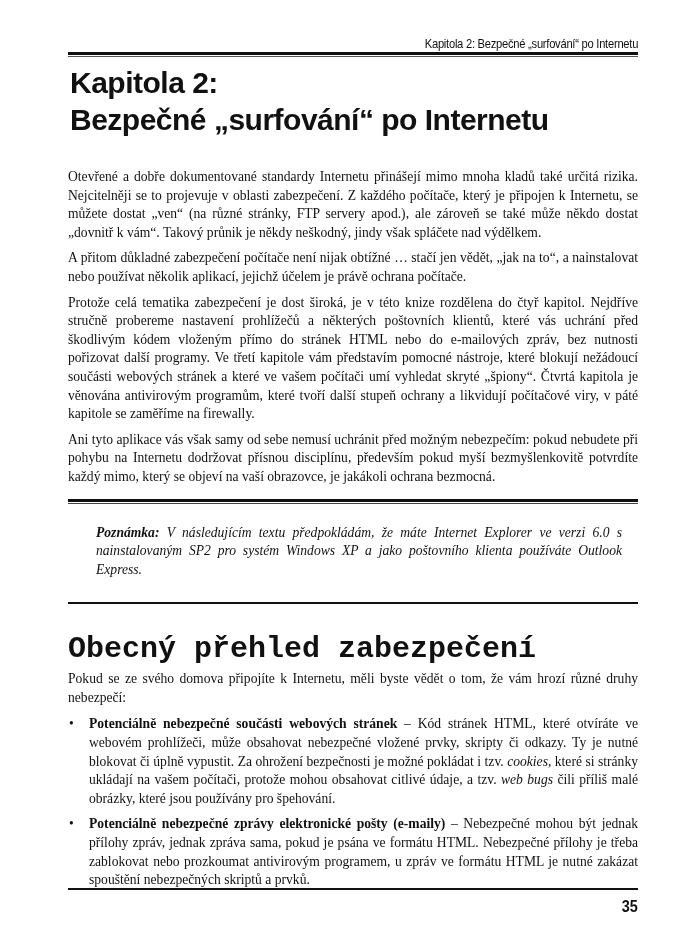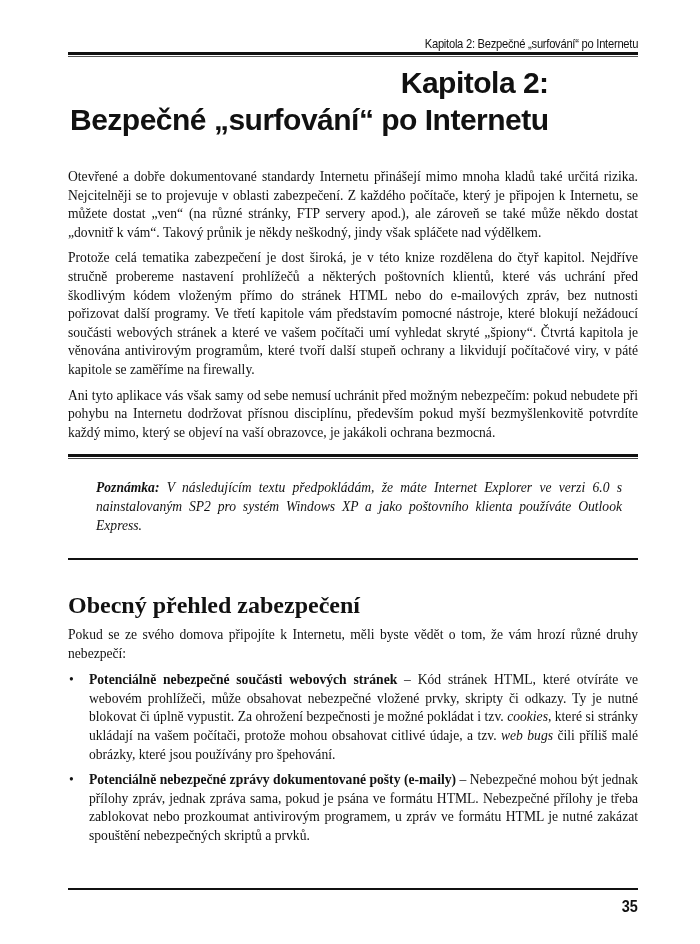--- a/index.html
+++ b/index.html
@@ -10,41 +10,41 @@
     font-family: "Liberation Sans", sans-serif; font-size: 13px; letter-spacing: -0.3px;
     transform: scaleX(0.86); transform-origin: right center; white-space: nowrap;
   }
   .head-rule { position: absolute; top: 52px; left: 0; width: 570px; height: 5px; }
   .head-rule .thick { height: 3px; background: #111; }
   .head-rule .gap { height: 1px; }
   .head-rule .thin { height: 1px; background: #555; }
   .chapter-title {
     position: absolute; top: 64px; left: 2px; margin: 0;
     font-family: "Liberation Sans", sans-serif; font-weight: bold;
-    font-size: 30px; line-height: 37px; letter-spacing: -0.5px; text-align: right;
+    font-size: 30px; line-height: 37px; letter-spacing: -0.5px;
   }
   .body {
     position: absolute; top: 168px; left: 0; width: 570px;
     font-family: "Liberation Serif", serif; font-size: 13.6px; line-height: 18.6px;
     text-align: justify;
   }
   .body p { margin: 0 0 7px 0; }
   .note {
     margin: 12px 0 0 0; padding: 6px 0 7px 12px;
     border-top: 3px solid #111; position: relative;
     border-bottom: 2px solid #111;
   }
   .note::before {
     content: ""; position: absolute; left: 0; right: 0; top: 1px; height: 1px; background: #444;
   }
   .note p { margin: 16px; font-style: italic; }
   .note .label { font-weight: bold; }
   .section-title {
     margin: 32px 0 8px 0;
-    font-family: Liberation Serif, serif; font-weight: bold; font-size: 24px; line-height: 26px;
+    font-family: Liberation Mono, monospace; font-weight: bold; font-size: 30px; line-height: 26px;
   }
   ul.bullets { list-style: none; margin: 8px 0 0 0; padding: 0 0 0 21px; }
   ul.bullets li { position: relative; margin-bottom: 7px; }
   ul.bullets li .dot { position: absolute; left: -20px; top: 0; }
   ul.bullets li .term { font-weight: bold; font-family: Liberation Serif, serif; }
   .foot-rule { position: absolute; top: 888px; left: 0; width: 570px; height: 2px; background: #111; }
   .page-number {
     position: absolute; top: 897px; right: 0;
     font-family: "Liberation Sans", sans-serif; font-weight: bold; font-size: 17px;
     transform: scaleX(0.85); transform-origin: right center;
@@ -61,37 +61,38 @@
       <div class="thin"></div>
   </div>
 
   <h1 class="chapter-title">
     <span>Kapitola 2:</span><br>
     <span>Bezpečné „surfování“ po Internetu</span>
   </h1>
 
   <div class="body">
     <p>Otevřené a dobře dokumentované standardy Internetu přinášejí mimo mnoha kladů také určitá rizika. Nejcitelněji se to projevuje v oblasti zabezpečení. Z každého počítače, který je připojen k Internetu, se můžete dostat „ven“ (na různé stránky, FTP servery apod.), ale zároveň se také může někdo dostat „dovnitř k vám“. Takový průnik je někdy neškodný, jindy však spláčete nad výdělkem.</p>
+    <p>A přitom důkladné zabezpečení počítače není nijak obtížné … stačí jen vědět, „jak na to“, a nainstalovat nebo používat několik aplikací, jejichž účelem je právě ochrana počítače.</p>
     <p>Protože celá tematika zabezpečení je dost široká, je v této knize rozdělena do čtyř kapitol. Nejdříve stručně probereme nastavení prohlížečů a některých poštovních klientů, které vás uchrání před škodlivým kódem vloženým přímo do stránek HTML nebo do e-mailových zpráv, bez nutnosti pořizovat další programy. Ve třetí kapitole vám představím pomocné nástroje, které blokují nežádoucí součásti webových stránek a které ve vašem počítači umí vyhledat skryté „špiony“. Čtvrtá kapitola je věnována antivirovým programům, které tvoří další stupeň ochrany a likvidují počítačové viry, v páté kapitole se zaměříme na firewally.</p>
     <p>Ani tyto aplikace vás však samy od sebe nemusí uchránit před možným nebezpečím: pokud nebudete při pohybu na Internetu dodržovat přísnou disciplínu, především pokud myší bezmyšlenkovitě potvrdíte každý mimo, který se objeví na vaší obrazovce, je jakákoli ochrana bezmocná.</p>
 
     <div class="note">
       <p><span class="label">Poznámka:</span><span> V následujícím textu předpokládám, že máte Internet Explorer ve verzi 6.0 s nainstalovaným SP2 pro systém Windows XP a jako poštovního klienta používáte Outlook Express.</span></p>
     </div>
 
     <h2 class="section-title">Obecný přehled zabezpečení</h2>
     <p>Pokud se ze svého domova připojíte k Internetu, měli byste vědět o tom, že vám hrozí různé druhy nebezpečí:</p>
 
     <ul class="bullets">
       <li>
         <span class="dot">•</span>
         <span class="term">Potenciálně nebezpečné součásti webových stránek</span><span> – Kód stránek HTML, které otvíráte ve webovém prohlížeči, může obsahovat nebezpečné vložené prvky, skripty či odkazy. Ty je nutné blokovat či úplně vypustit. Za ohrožení bezpečnosti je možné pokládat i tzv. </span><em>cookies</em><span>, které si stránky ukládají na vašem počítači, protože mohou obsahovat citlivé údaje, a tzv. </span><em>web bugs</em><span> čili příliš malé obrázky, které jsou používány pro špehování.</span>
       </li>
       <li>
         <span class="dot">•</span>
-        <span class="term">Potenciálně nebezpečné zprávy dokumentované pošty (e-maily)</span><span> – Nebezpečné mohou být jednak přílohy zpráv, jednak zpráva sama, pokud je psána ve formátu HTML. Nebezpečné přílohy je třeba zablokovat nebo prozkoumat antivirovým programem, u zpráv ve formátu HTML je nutné zakázat spouštění nebezpečných skriptů a prvků.</span>
+        <span class="term">Potenciálně nebezpečné zprávy elektronické pošty (e-maily)</span><span> – Nebezpečné mohou být jednak přílohy zpráv, jednak zpráva sama, pokud je psána ve formátu HTML. Nebezpečné přílohy je třeba zablokovat nebo prozkoumat antivirovým programem, u zpráv ve formátu HTML je nutné zakázat spouštění nebezpečných skriptů a prvků.</span>
       </li>
     </ul>
   </div>
 
   <div class="foot-rule"></div>
   <div class="page-number">35</div>
 </div>
 
 </body></html>

